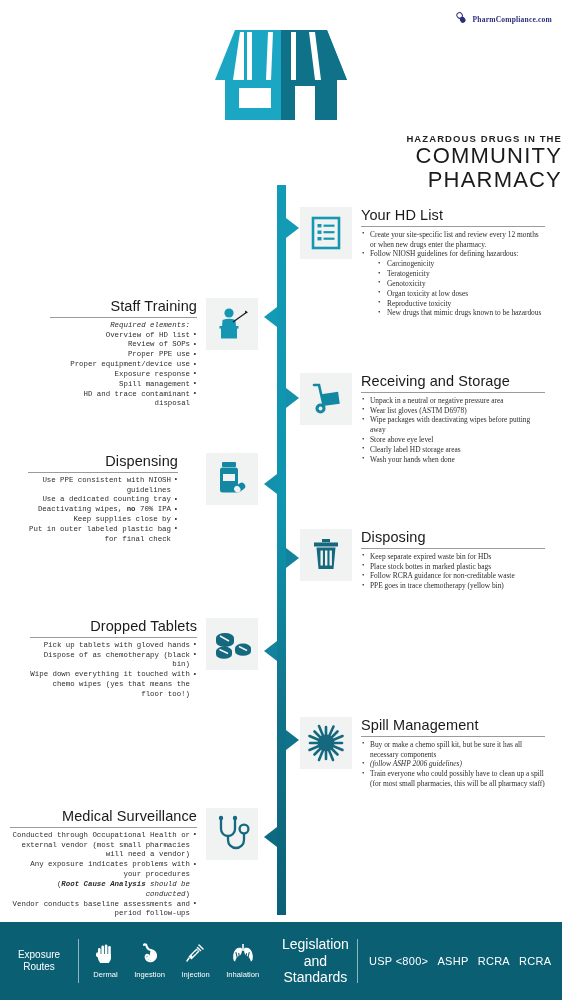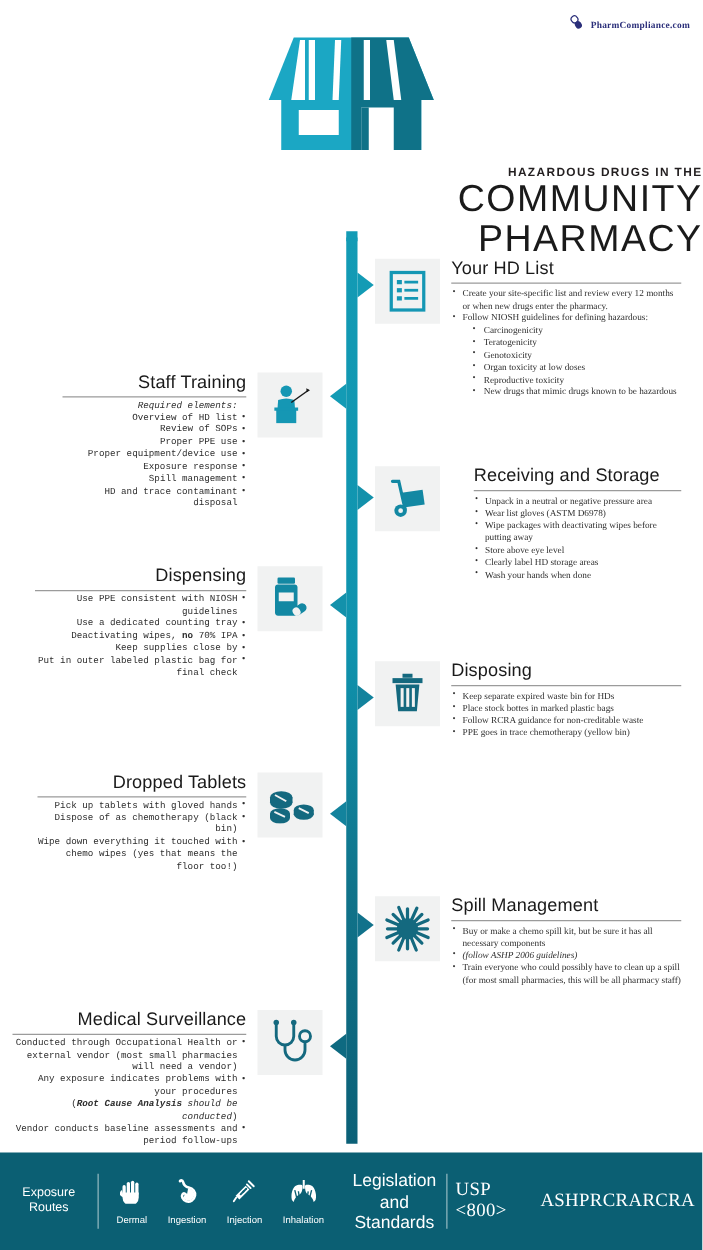--- a/index.html
+++ b/index.html
@@ -13,21 +13,21 @@
 
   
   .logo { position:absolute; top:10px; right:10px; display:flex; align-items:center; gap:3px; }
   .logo-text { font-family:"Liberation Serif", serif; font-size:7.5px; font-weight:bold;
                letter-spacing:.2px; color:#2b2f7a; }
 
   
   .header { position:absolute; top:18px; left:0; width:562px; text-align:right; }
   .shop-svg { display:block; margin:0 auto; }
   .hd-kicker { margin-top:10px; font-size:9.5px; letter-spacing:1.1px; color:#231f20; font-weight:600; }
-  .hd-main { font-size:30px; letter-spacing:1.2px; color:#1a1a1a; line-height:1.08; font-weight:400; }
+  .hd-main { font-size:22px; letter-spacing:1.2px; color:#1a1a1a; line-height:1.08; font-weight:400; }
 
   
   .spine { position:absolute; left:277px; top:190px; width:9px; height:725px;
            background: linear-gradient(to bottom, #139bb5 0%, #0f93ae 45%, #10738a 72%, #0b6077 100%); }
   .spine-tip { position:absolute; left:277px; top:185px; width:9px; height:8px; background:#139bb5; }
 
   
   .arrow { position:absolute; width:13px; height:20px; }
   .arrow.right { border-top:10px solid transparent; border-bottom:10px solid transparent; }
   .arrow.left  { border-top:10px solid transparent; border-bottom:10px solid transparent; }
@@ -64,21 +64,21 @@
 
   
   .footer { position:absolute; left:0; bottom:0; width:562px; height:78px; background:#0b5f73;
             color:#fff; display:flex; align-items:center; }
   .f-label { font-size:10px; line-height:1.2; text-align:center; width:78px; flex:none; }
   .f-div { width:1px; height:44px; background:#ffffff; opacity:.55; flex:none; }
   .f-icons { display:flex; align-items:flex-end; justify-content:space-around; flex:1; padding:0 6px; }
   .f-icon-item { display:flex; flex-direction:column; align-items:center; gap:3px; }
   .f-icon-cap { font-size:7.6px; }
   .f-std { display:flex; align-items:center; justify-content:space-around; flex:1.05; padding:0 6px;
-           font-family:Liberation Serif, serif; font-size:15px; letter-spacing:.3px; }
+           font-family:Liberation Sans, sans-serif; font-size:11px; letter-spacing:.3px; }
   .f-mid { font-size:14px; line-height:1.2; text-align:center; width:84px; flex:none; }
 </style>
 </head>
 <body>
 
 <div id="page">
 
   <div class="logo">
     <span>
       <svg width="14" height="14" viewBox="0 0 14 14">
@@ -176,21 +176,21 @@
         <path d="M8.5 14 Q15 11.5 21.5 14 L22 21 L8 21 Z" fill="#1597b4"></path>
         <path d="M19 16 L33 6" stroke="#1a1a1a" stroke-width="1.2" fill="none"></path>
         <path d="M31 4.5 L34 6.2 L31.3 7.7 Z" fill="#1a1a1a"></path>
         <rect x="7" y="21.5" width="16" height="11" fill="#1597b4"></rect>
         <rect x="5.5" y="20" width="19" height="2.6" fill="#1597b4"></rect>
       </svg>
     </div>
   </div>
 
   <div class="arrow right" style="left:286px; top:388px; border-left:13px solid #1391ab;"></div>
-  <div class="block blk-right" style="left:300px; top:373px; width:245px;gap:18px;">
+  <div class="block blk-right" style="left:300px; top:373px; width:245px;">
     <div class="iconbox">
       <svg width="36" height="36" viewBox="0 0 36 36">
         <path d="M6 4 L11 4 L16 26" stroke="#1388a3" stroke-width="2.6" fill="none" stroke-linecap="round"></path>
         <rect x="14" y="12" width="17" height="12" fill="#1388a3" transform="rotate(-8 22 18)"></rect>
         <circle cx="12.5" cy="27.5" r="5" fill="#1388a3"></circle>
         <circle cx="12.5" cy="27.5" r="1.9" fill="#f1f2f2"></circle>
       </svg>
     </div>
     <div class="body-r" style="width:192px;">
       <div class="sec-title">Receiving and Storage</div>
@@ -200,21 +200,21 @@
         <li>Wear list gloves (ASTM D6978)</li>
         <li>Wipe packages with deactivating wipes before putting away</li>
         <li>Store above eye level</li>
         <li>Clearly label HD storage areas</li>
         <li>Wash your hands when done</li>
       </ul>
     </div>
   </div>
 
   <div class="arrow left" style="left:264px; top:474px; border-right:13px solid #1391ab;"></div>
-  <div class="block blk-left" style="left:28px; top:453px; width:230px;">
+  <div class="block blk-left" style="left:28px; top:453px; width:230px;gap:19px;">
     <div class="body-l" style="width:178px;">
       <div class="sec-title">Dispensing</div>
       <div class="rule"></div>
       <ul class="lst">
         <li>Use PPE consistent with NIOSH guidelines</li>
         <li>Use a dedicated counting tray</li>
         <li>Deactivating wipes, <span class="b">no</span> 70% IPA</li>
         <li>Keep supplies close by</li>
         <li>Put in outer labeled plastic bag for final check</li>
       </ul>

